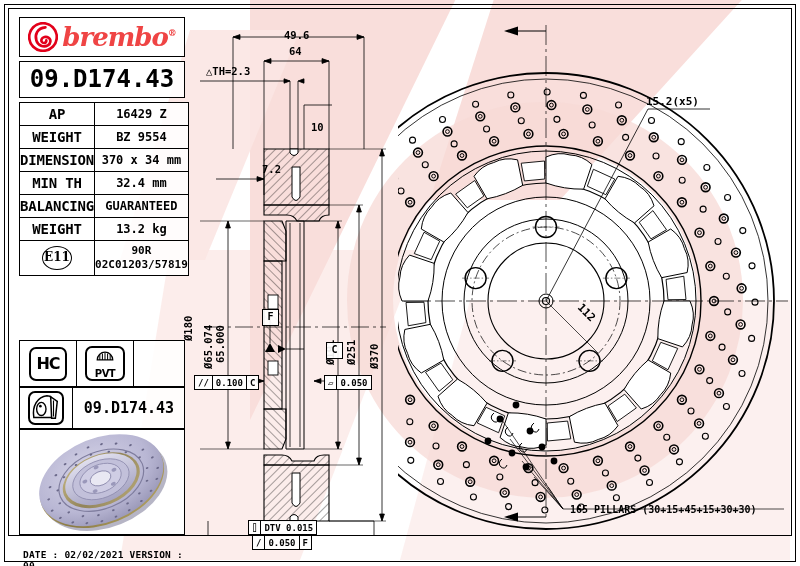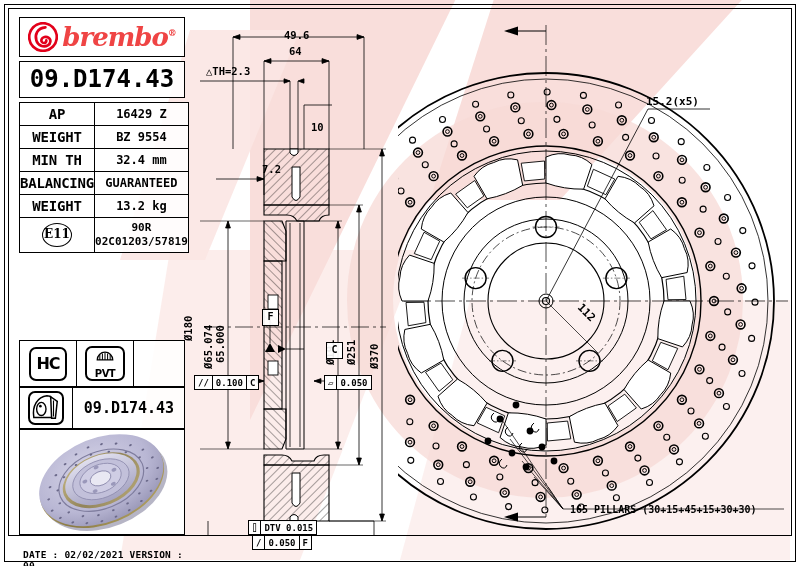--- a/index.html
+++ b/index.html
@@ -208,20 +208,24 @@
 
     <table id="spec-table">
       <tbody>
           <tr>
         <td class="k">AP</td>
         <td class="v">16429 Z</td>
       </tr>
       <tr>
         <td class="k">WEIGHT</td>
         <td class="v">BZ 9554</td>
+      </tr>
+      <tr>
+        <td class="k">DIMENSION</td>
+        <td class="v">370 x 34 mm</td>
       </tr>
       <tr>
         <td class="k">MIN TH</td>
         <td class="v">32.4 mm</td>
       </tr>
       <tr>
         <td class="k">BALANCING</td>
         <td class="v">GUARANTEED</td>
       </tr>
       <tr>

